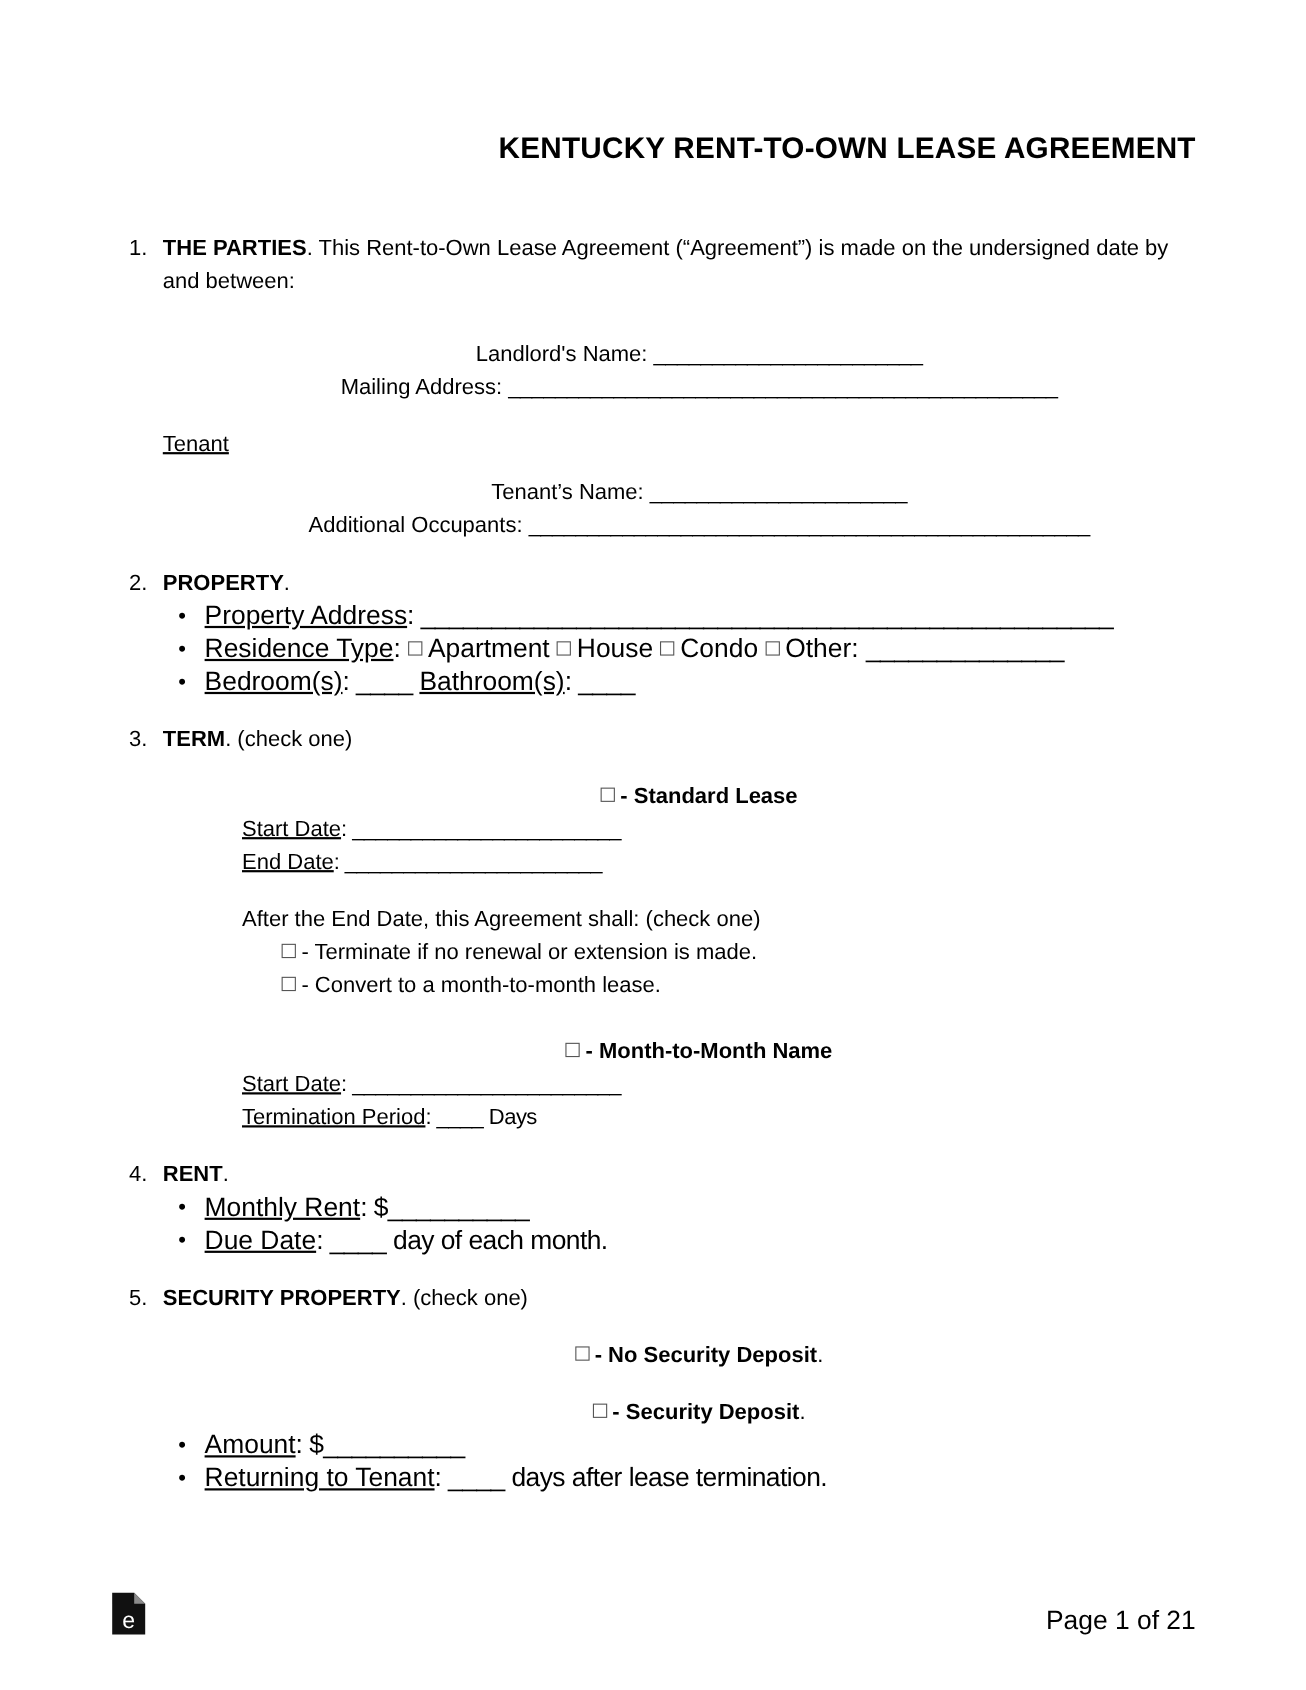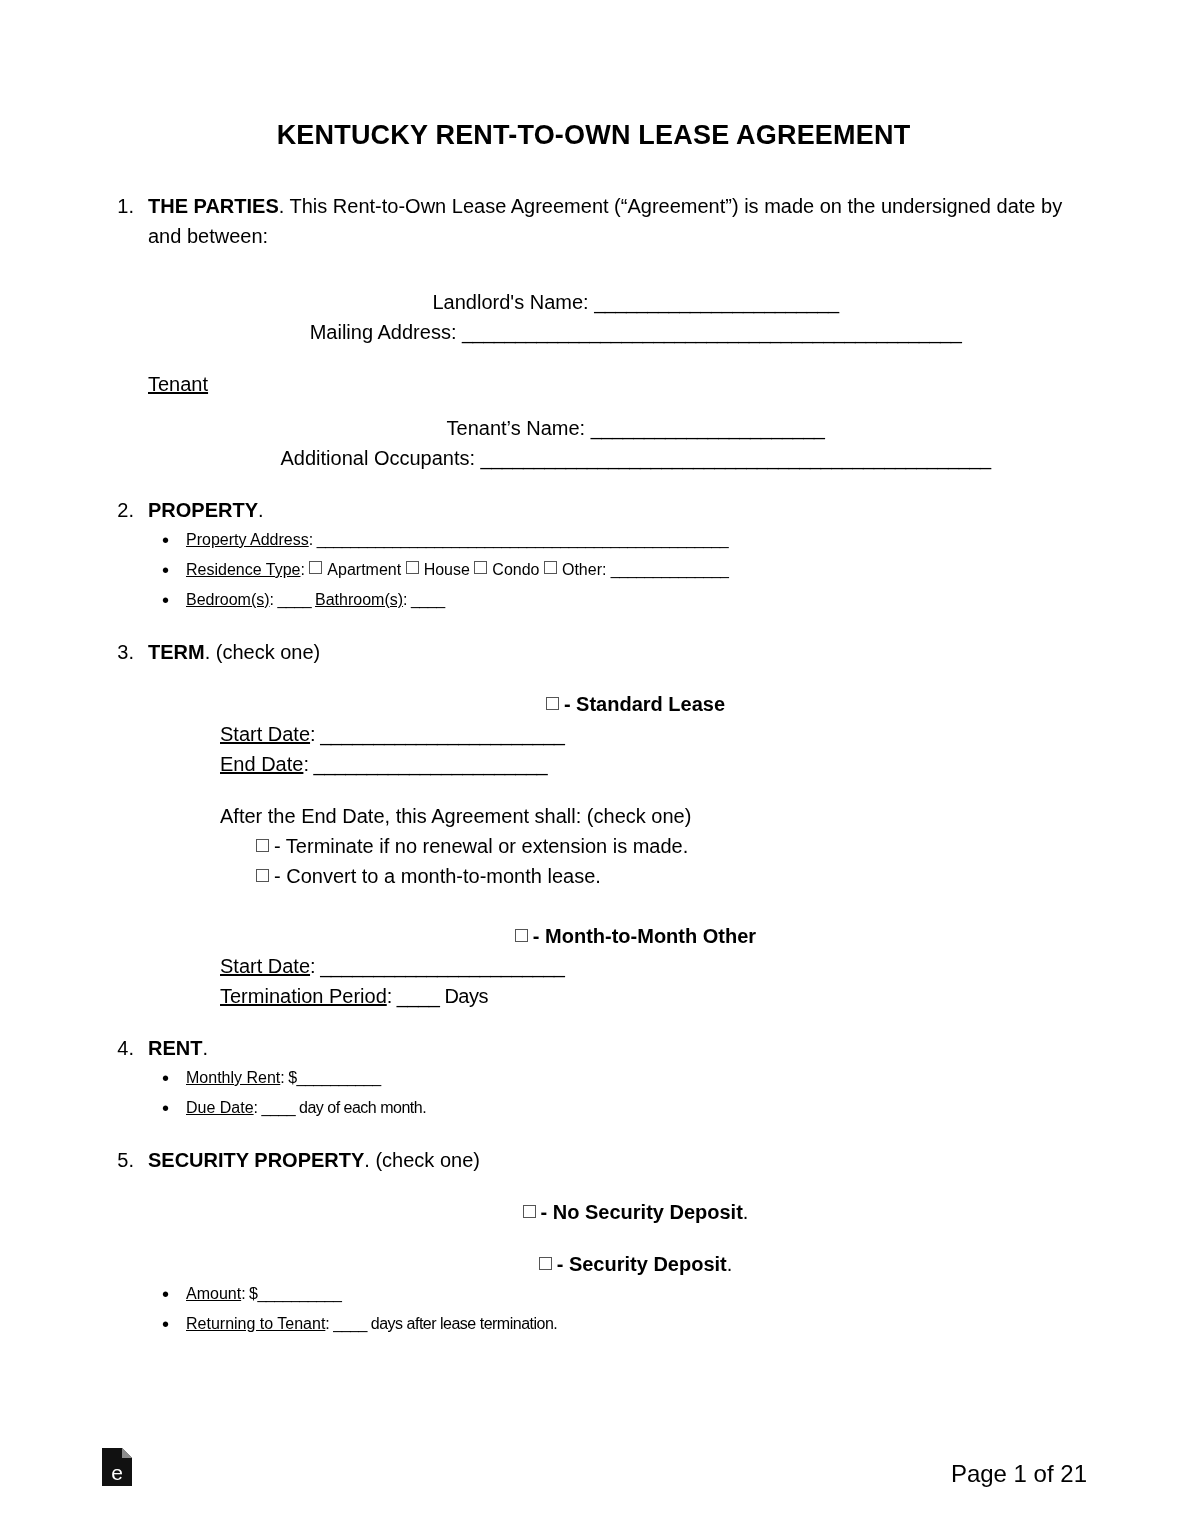--- a/index.html
+++ b/index.html
@@ -16,25 +16,25 @@
     overflow: hidden;
   }
   .page {
     position: relative;
     width: 1187px;
     height: 1536px;
     box-sizing: border-box;
     padding: 120px 100px 60px 100px;
   }
   .doc-title {
-    text-align: center;
+    text-align: right;
     font-size: 27px;
     font-weight: bold;
     letter-spacing: 0.2px;
-    margin: 0 0 40px 0;
+    margin: 0 0 60px 0;
   }
   .clause {
     display: flex;
     align-items: flex-start;
     margin-bottom: 0;
   }
   .clause-num {
     width: 48px;
     flex: 0 0 48px;
     text-align: right;
@@ -57,21 +57,21 @@
   .spacer-md { height: 22px; }
   .spacer-lg { height: 30px; }
   ul.bullets {
     list-style: none;
     margin: 0;
     padding: 0;
   }
   ul.bullets li {
     position: relative;
     padding-left: 38px;
-    font-size: 16px;
+    font-size: 24px;
     line-height: 30px;
   }
   ul.bullets li:before {
     content: "\2022";
     position: absolute;
     left: 14px;
     top: 0;
     font-size: 20px;
   }
   .cbox {
@@ -190,21 +190,21 @@
       <div class="indent3">
         <span class="cbox"></span><span>- Terminate if no renewal or extension is made.</span>
       </div>
       <div class="indent3">
         <span class="cbox"></span><span>- Convert to a month-to-month lease.</span>
       </div>
 
       <div class="spacer-lg"></div>
 
       <div class="indent1">
-        <span class="cbox"></span><span class="b">- Month-to-Month Other</span>
+        <span class="cbox"></span><span class="b">- Month-to-Month Name</span>
       </div>
       <div class="indent2">
         <span class="u">Start Date</span><span class="line-fill">: _______________________</span>
       </div>
       <div class="indent2">
         <span class="u">Termination Period</span><span class="line-fill">:  ____  Days</span>
       </div>
     </div>
   </div>
 

